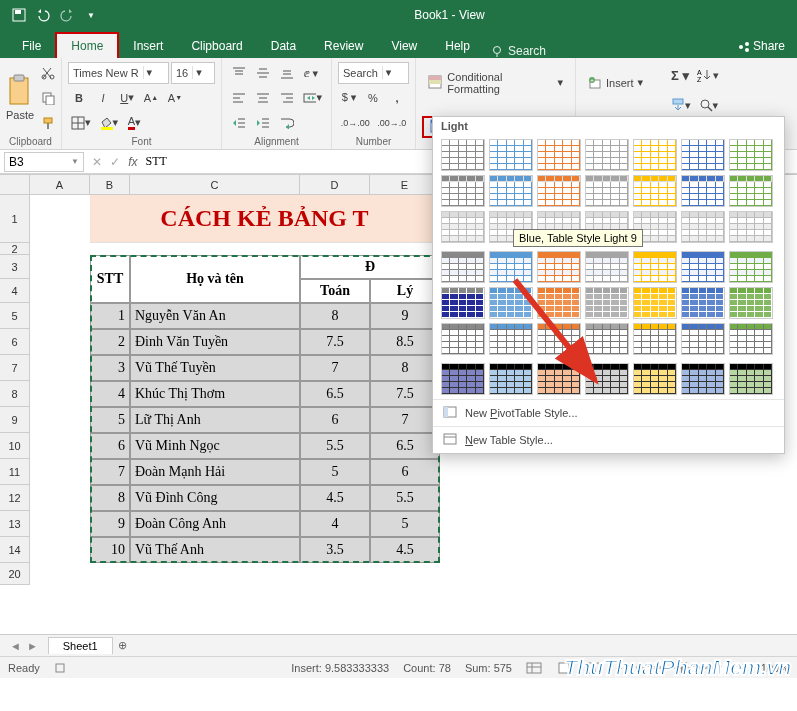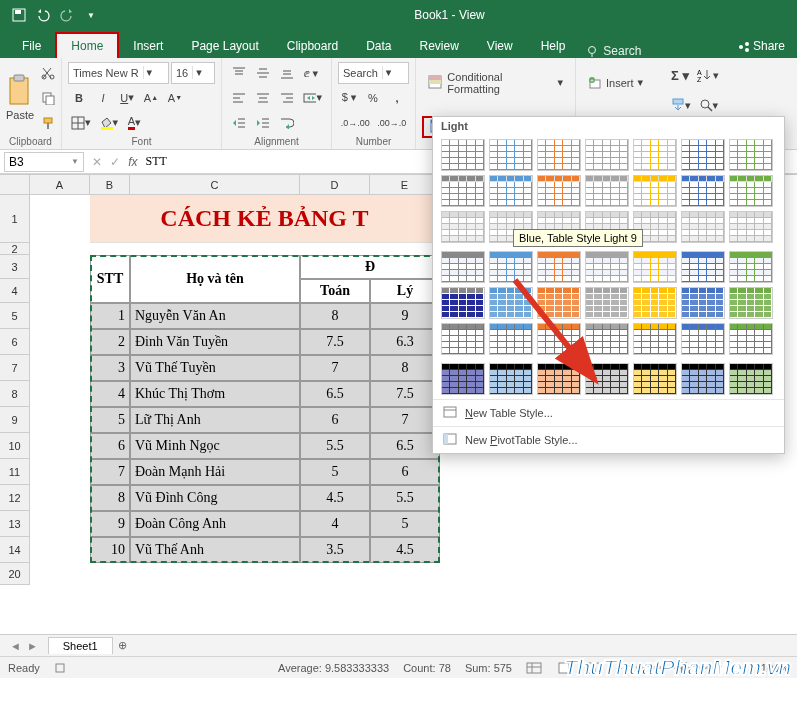--- a/index.html
+++ b/index.html
@@ -115,21 +115,20 @@
       </div>
     <div class="qat-btn" style="font-size:8px">▼</div>
   </div>
   <div class="tb-center">Book1 - View</div>
 </div>
 
 <div class="ribbon-tabs">
   <div class="ribbon-tab">File</div>
   <div class="ribbon-tab active">Home</div>
   <div class="ribbon-tab">Insert</div>
-  <div class="ribbon-tab">Page Layout</div>
   <div class="ribbon-tab">Clipboard</div>
   <div class="ribbon-tab">Data</div>
   <div class="ribbon-tab">Review</div>
   <div class="ribbon-tab">View</div>
   <div class="ribbon-tab">Help</div>
   <div class="tell-me">
     <svg width="14" height="14">
         <circle cx="7" cy="6" r="3.5" fill="none" stroke="#fff"></circle>
         <line x1="7" y1="10" x2="7" y2="13" stroke="#fff"></line>
       </svg>
@@ -451,21 +450,21 @@
       <div class="cell hdr-cell" style="left: 270px; top: 60px; width: 140px; height: 24px;">Đ</div>
       <div class="cell hdr-cell" style="left: 270px; top: 84px; width: 70px; height: 24px;">Toán</div>
       <div class="cell hdr-cell" style="left: 340px; top: 84px; width: 70px; height: 24px;">Lý</div>
       <div class="cell data-cell num" style="left: 60px; top: 108px; width: 40px; height: 26px;">1</div>
       <div class="cell data-cell" style="left: 100px; top: 108px; width: 170px; height: 26px;">Nguyễn Văn An</div>
       <div class="cell data-cell ctr" style="left: 270px; top: 108px; width: 70px; height: 26px;">8</div>
       <div class="cell data-cell ctr" style="left: 340px; top: 108px; width: 70px; height: 26px;">9</div>
       <div class="cell data-cell num" style="left: 60px; top: 134px; width: 40px; height: 26px;">2</div>
       <div class="cell data-cell" style="left: 100px; top: 134px; width: 170px; height: 26px;">Đinh Văn Tuyền</div>
       <div class="cell data-cell ctr" style="left: 270px; top: 134px; width: 70px; height: 26px;">7.5</div>
-      <div class="cell data-cell ctr" style="left: 340px; top: 134px; width: 70px; height: 26px;">6.3</div>
+      <div class="cell data-cell ctr" style="left: 340px; top: 134px; width: 70px; height: 26px;">8.5</div>
       <div class="cell data-cell num" style="left: 60px; top: 160px; width: 40px; height: 26px;">3</div>
       <div class="cell data-cell" style="left: 100px; top: 160px; width: 170px; height: 26px;">Vũ Thế Tuyền</div>
       <div class="cell data-cell ctr" style="left: 270px; top: 160px; width: 70px; height: 26px;">7</div>
       <div class="cell data-cell ctr" style="left: 340px; top: 160px; width: 70px; height: 26px;">8</div>
       <div class="cell data-cell num" style="left: 60px; top: 186px; width: 40px; height: 26px;">4</div>
       <div class="cell data-cell" style="left: 100px; top: 186px; width: 170px; height: 26px;">Khúc Thị Thơm</div>
       <div class="cell data-cell ctr" style="left: 270px; top: 186px; width: 70px; height: 26px;">6.5</div>
       <div class="cell data-cell ctr" style="left: 340px; top: 186px; width: 70px; height: 26px;">7.5</div>
       <div class="cell data-cell num" style="left: 60px; top: 212px; width: 40px; height: 26px;">5</div>
       <div class="cell data-cell" style="left: 100px; top: 212px; width: 170px; height: 26px;">Lữ Thị Anh</div>
@@ -2312,30 +2311,30 @@
           <div style="background: rgb(184, 214, 163); border-right: 1px solid rgb(51, 51, 51); border-bottom: 1px solid rgb(51, 51, 51);"></div>
           <div style="background: rgb(184, 214, 163); border-right: 1px solid rgb(51, 51, 51); border-bottom: 1px solid rgb(51, 51, 51);"></div>
           <div style="background: rgb(184, 214, 163); border-right: 1px solid rgb(51, 51, 51); border-bottom: 1px solid rgb(51, 51, 51);"></div>
           <div style="background: rgb(184, 214, 163); border-right: 1px solid rgb(51, 51, 51); border-bottom: 1px solid rgb(51, 51, 51);"></div>
         </div>
       </div>
     </div>
   <div class="gal-footer-item">
     <svg width="14" height="14">
         <rect x="1" y="1" width="12" height="10" fill="#fff" stroke="#888"></rect>
-        <line x1="1" y1="4" x2="13" y2="4" stroke="#888"></line>
+        <rect x="1" y="1" width="4" height="10" fill="#cde"></rect>
       </svg>
-    <span><u>N</u>ew Table Style...</span>
+    <span>New <u>P</u>ivotTable Style...</span>
   </div>
   <div class="gal-footer-item">
     <svg width="14" height="14">
         <rect x="1" y="1" width="12" height="10" fill="#fff" stroke="#888"></rect>
-        <rect x="1" y="1" width="4" height="10" fill="#cde"></rect>
+        <line x1="1" y1="4" x2="13" y2="4" stroke="#888"></line>
       </svg>
-    <span>New <u>P</u>ivotTable Style...</span>
+    <span><u>N</u>ew Table Style...</span>
   </div>
   <div class="tooltip" style="left:80px;top:112px">Blue, Table Style Light 9</div>
 </div>
 
 <svg class="arrow" style="left:500px;top:270px" width="120" height="130">
   <defs>
       <marker id="ah" markerWidth="10" markerHeight="10" refX="7" refY="3" orient="auto">
         <path d="M0 0 L8 3 L0 6 Z" fill="#d32"></path>
       </marker>
     </defs>
@@ -2352,21 +2351,21 @@
 </div>
 
 <div class="status">
   <span>Ready</span>
   <span>
       <svg width="12" height="12">
         <rect x="2" y="2" width="8" height="8" fill="none" stroke="#888"></rect>
       </svg>
     </span>
   <span class="sp"></span>
-  <span><span>Average:</span> <span>9.583333333</span></span>
+  <span><span>Insert:</span> <span>9.583333333</span></span>
   <span><span>Count:</span> <span>78</span></span>
   <span><span>Sum:</span> <span>575</span></span>
   <span>
       <svg width="16" height="12">
         <rect x="1" y="1" width="14" height="10" fill="none" stroke="#888"></rect>
         <line x1="1" y1="5" x2="15" y2="5" stroke="#888"></line>
         <line x1="6" y1="1" x2="6" y2="11" stroke="#888"></line>
       </svg>
     </span>
   <span>

